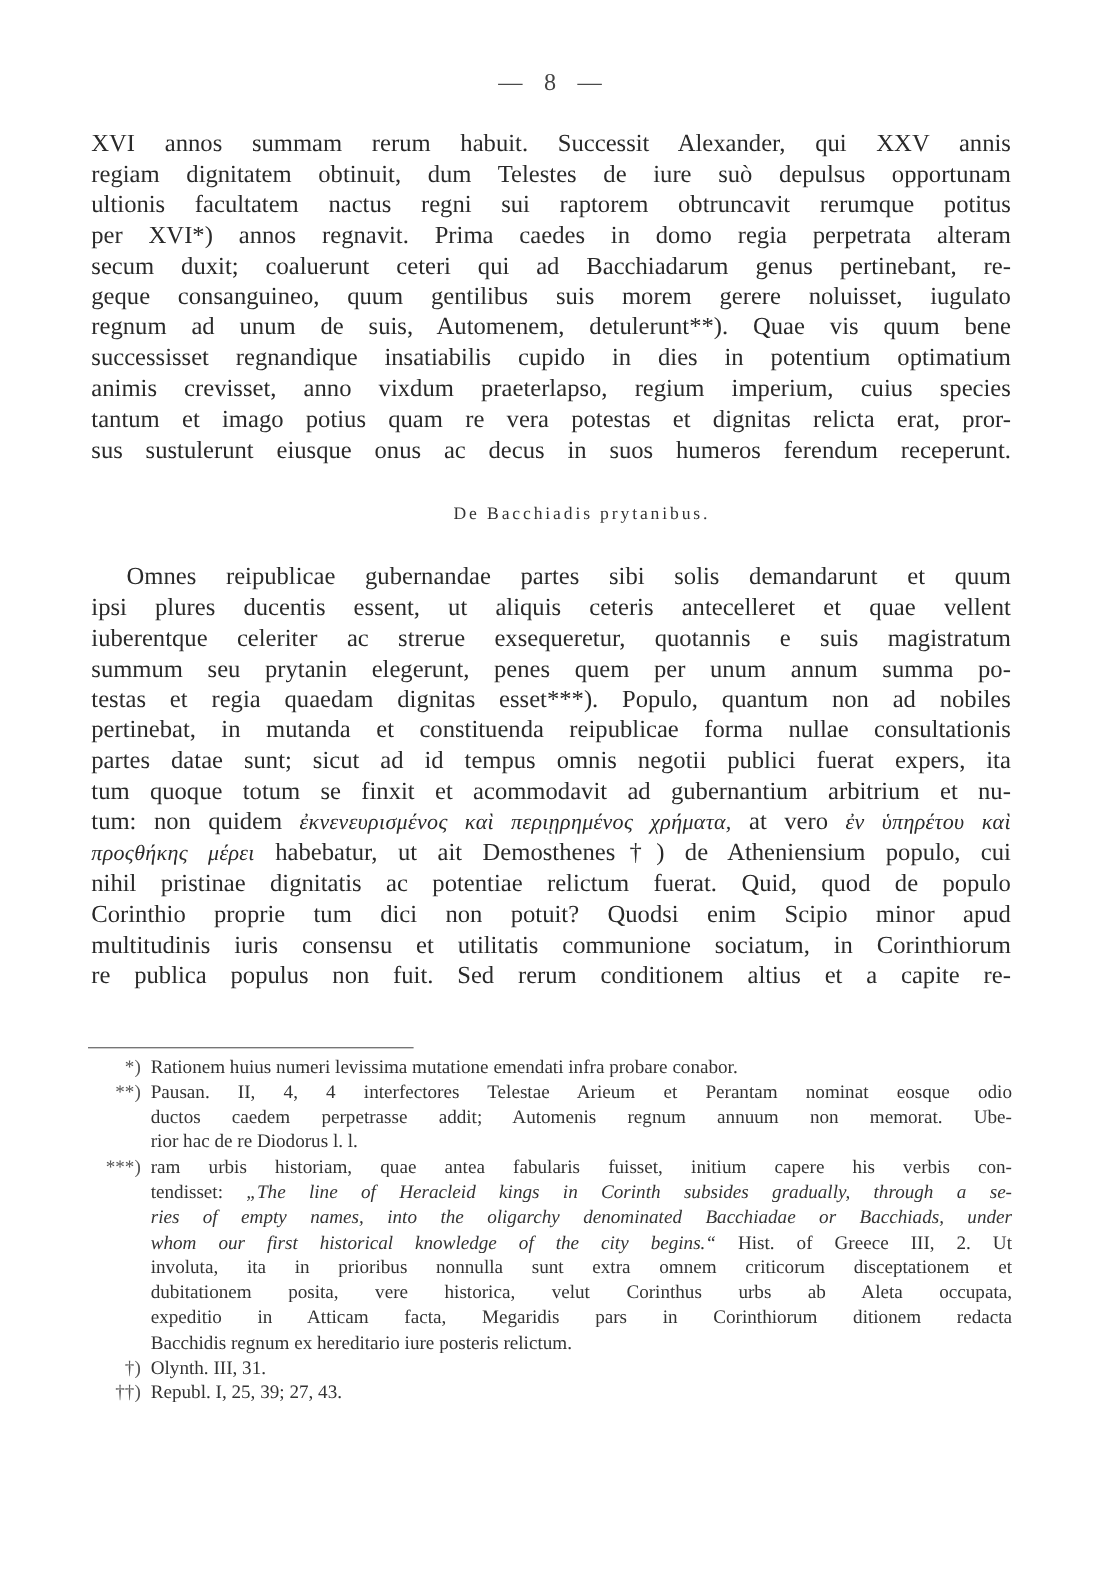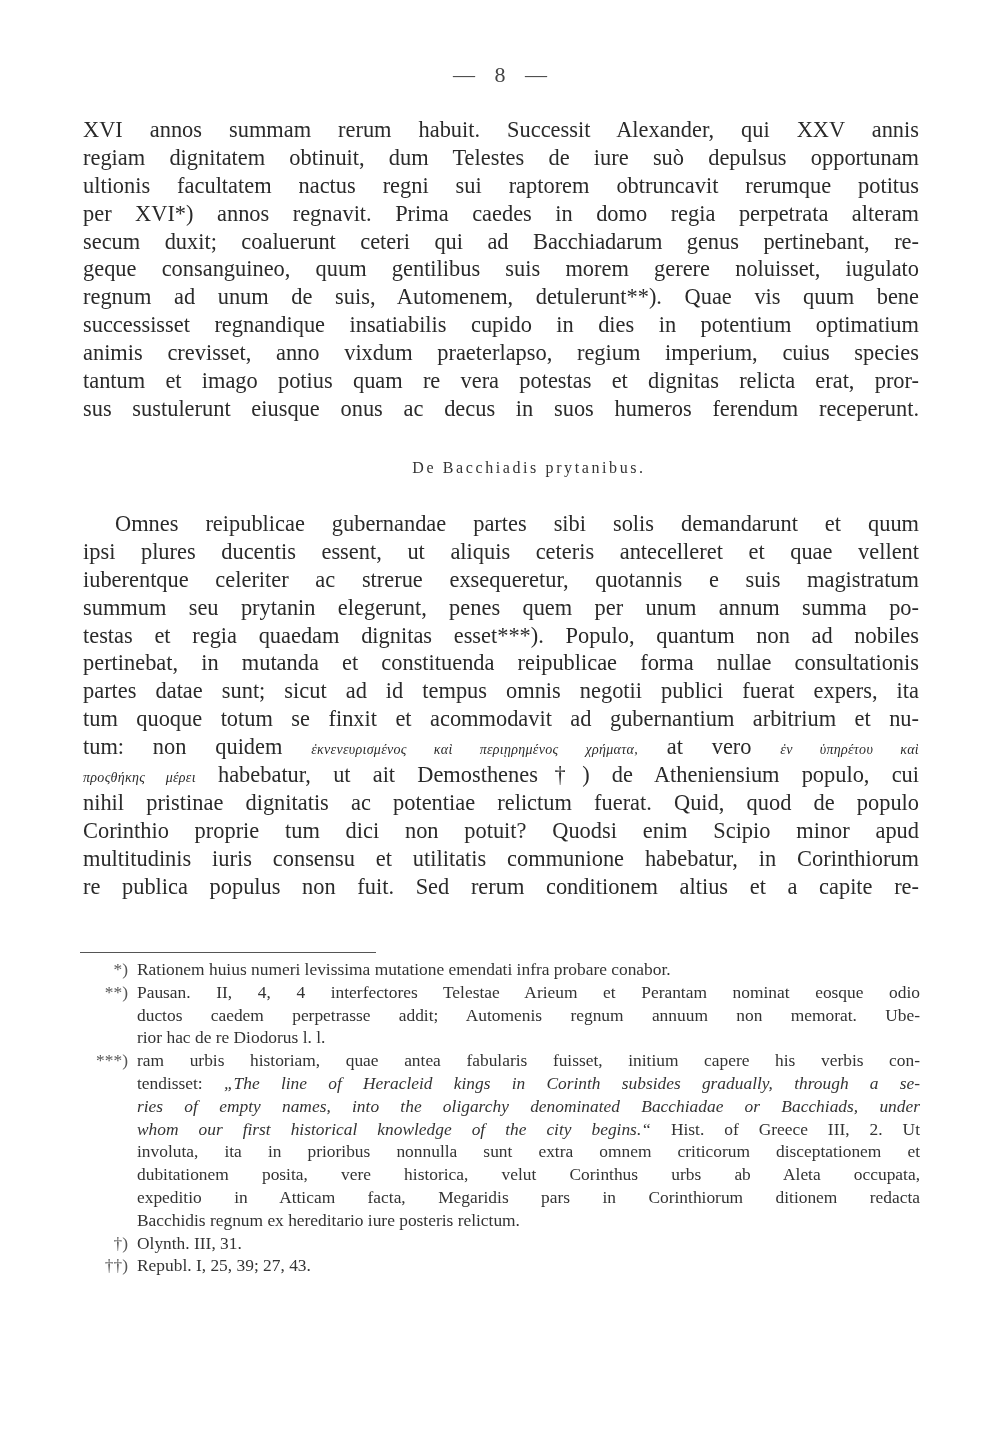--- a/index.html
+++ b/index.html
@@ -55,21 +55,21 @@
       width: 1000px;
       text-align: center;
       font-size: 16px;
       letter-spacing: 2.6px;
       line-height: 26px;
       color: #333;
       padding-left: 29px;
     }
     .greek {
       font-style: italic;
-      font-size: 14px;
+      font-size: 20px;
       letter-spacing: 0.3px;
     }
     .footnote-rule {
       position: absolute;
       top: 952px;
       left: 80px;
       width: 296px;
       height: 0;
       border-top: 1.5px solid #555;
     }
@@ -132,21 +132,21 @@
   <span class="line">iuberentque celeriter ac strerue exsequeretur, quotannis e suis magistratum</span>
   <span class="line">summum seu prytanin elegerunt, penes quem per unum annum summa po-</span>
   <span class="line">testas et regia quaedam dignitas esset***).  Populo, quantum non ad nobiles</span>
   <span class="line">pertinebat, in mutanda et constituenda reipublicae forma nullae consultationis</span>
   <span class="line">partes datae sunt; sicut ad id tempus omnis negotii publici fuerat expers, ita</span>
   <span class="line">tum quoque totum se finxit et acommodavit ad gubernantium arbitrium et nu-</span>
   <span class="line"><span>tum: non quidem </span><span class="greek">ἐκνενευρισμένος καὶ περιῃρημένος χρήματα,</span><span> at vero </span><span class="greek">ἐν ὑπηρέτου καὶ</span></span>
   <span class="line"><span class="greek">προςθήκης μέρει</span><span> habebatur, ut ait Demosthenes†) de Atheniensium populo, cui</span></span>
   <span class="line">nihil pristinae dignitatis ac potentiae relictum fuerat.  Quid, quod de populo</span>
   <span class="line">Corinthio proprie tum dici non potuit?  Quodsi enim Scipio minor apud</span>
-  <span class="line">multitudinis iuris consensu et utilitatis communione habebatur, in Corinthiorum</span>
+  <span class="line">multitudinis iuris consensu et utilitatis communione sociatum, in Corinthiorum</span>
   <span class="line">re publica populus non fuit.  Sed rerum conditionem altius et a capite re-</span>
 </div>
 
 <div class="footnote-rule"></div>
 
 <div class="footnotes">
   <div class="fn">
     <span class="mark">*)</span>
     <span class="fn-line last">Rationem huius numeri levissima mutatione emendati infra probare conabor.</span>
   </div>

